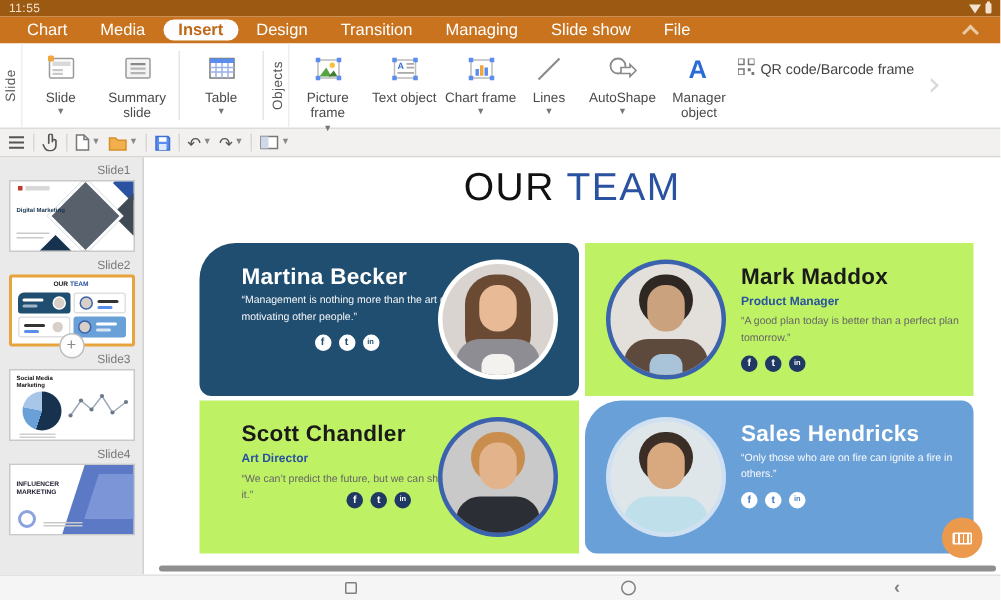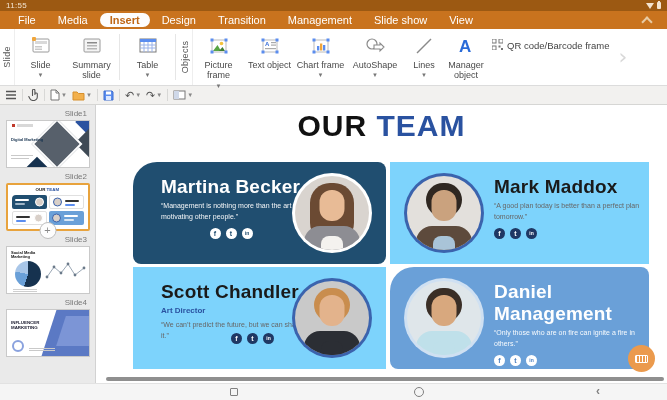--- a/index.html
+++ b/index.html
@@ -84,32 +84,32 @@
   .t4-img { position:absolute; top:0; right:-12px; width:52px; height:100%; background:#5b79c4; transform:skewX(-18deg); }
   .t4-img2 { position:absolute; top:6px; right:-6px; width:34px; height:30px; background:#7c95d6; transform:skewX(-18deg); }
   .t4-title { position:absolute; top:10px; left:4px; font-size:8px; font-weight:bold; color:#1a1a2e; transform:scale(.55); transform-origin:top left; line-height:1.2; }
   .t4-circ { position:absolute; bottom:4px; left:5px; width:12px; height:12px; border-radius:50%; border:2px solid #8aa2de; background:#fff; }
   .t4-bar { position:absolute; bottom:7px; left:22px; width:26px; height:1px; background:#c9c9c9; box-shadow:0 2px 0 #c9c9c9; }
 
   .plus-btn { position:absolute; left:50%; bottom:-8px; transform:translateX(-50%); width:17px; height:17px; border-radius:50%; background:#fdfdfd; border:1px solid #bdbdbd; color:#8a8a8a; font-size:11px; line-height:15px; text-align:center; z-index:5; }
 
   
   .canvas { position:relative; flex:1; background:#fff; }
-  .slide-title { position:absolute; top:4px; left:0; right:0; text-align:center; font-size:30px; font-weight:700; letter-spacing:1px; color:#111; }
+  .slide-title { position:absolute; top:4px; left:0; right:0; text-align:center; font-size:26px; font-weight:400; letter-spacing:1px; color:#111; }
   .slide-title .t-blue { color:#2a52a0; }
   .cards { position:absolute; left:37px; top:57px; display:grid; grid-template-columns:253px 259px; grid-template-rows:102px 102px; gap:3px 4px; }
   .card { position:relative; }
   .card.navy { background:#204e70; border-radius:24px 8px 8px 8px; }
-  .card.white { background:#7dd3fc; }
+  .card.white { background:#bef264; }
   .card.lblue { background:#6aa0d8; border-radius:24px 8px 8px 8px; }
 
   .member-text { position:absolute; top:14px; width:152px; }
   .pr .member-text { left:28px; }
   .pl .member-text { left:104px; }
-  .m-name { font-size:19px; font-weight:bold; letter-spacing:.2px; margin-bottom:3px; }
+  .m-name { font-size:15px; font-weight:bold; letter-spacing:.2px; margin-bottom:3px; }
   .m-role { font-size:8px; font-weight:bold; margin-bottom:5px; }
   .m-quote { font-size:7px; line-height:1.55; }
   .navy .m-name, .navy .m-role, .lblue .m-name, .lblue .m-role { color:#fff; }
   .navy .m-quote, .lblue .m-quote { color:rgba(255,255,255,.95); }
   .white .m-name { color:#1a1a1a; }
   .white .m-role { color:#2a52a0; }
   .white .m-quote { color:#666; }
 
   .socials { display:flex; gap:5px; margin-top:5px; }
   .socials.center { justify-content:center; width:140px; }
@@ -154,28 +154,28 @@
 
   <div class="status-bar">
     <span class="status-time">11:55</span>
     <span class="status-icons">
       <span class="wifi"></span>
       <span class="battery"></span>
     </span>
   </div>
 
   <div class="menu-bar">
-    <span class="menu-item">File</span>
+    <span class="menu-item">Chart</span>
     <span class="menu-item">Media</span>
     <span class="menu-item active">Insert</span>
     <span class="menu-item">Design</span>
     <span class="menu-item">Transition</span>
-    <span class="menu-item">Management</span>
+    <span class="menu-item">Managing</span>
     <span class="menu-item">Slide show</span>
-    <span class="menu-item">View</span>
+    <span class="menu-item">File</span>
     <span class="menu-spacer"></span>
     <span class="collapse-chevron"></span>
   </div>
 
   <div class="ribbon">
     <div class="vtab">
       <span>Slide</span>
     </div>
 
     <div class="rgroup">
@@ -265,37 +265,37 @@
               <rect x="13" y="10" width="2.3" height="5.5" fill="#5b8def"></rect>
               <rect class="h" x="2.5" y="3.5" width="3" height="3"></rect>
               <rect class="h" x="16.5" y="3.5" width="3" height="3"></rect>
               <rect class="h" x="2.5" y="15.5" width="3" height="3"></rect>
               <rect class="h" x="16.5" y="15.5" width="3" height="3"></rect>
             </svg>
         </span>
         <span class="rlabel">Chart frame</span>
         <span class="caret">▼</span>
       </div>
+      <div class="rbtn" style="width:40px">
+        <span class="ricon">
+          <svg width="22" height="22" viewBox="0 0 22 22">
+              <line x1="4" y1="18" x2="18" y2="4" stroke="#8a8a8a" stroke-width="1.4"></line>
+            </svg>
+        </span>
+        <span class="rlabel">Lines</span>
+        <span class="caret">▼</span>
+      </div>
       <div class="rbtn wide">
         <span class="ricon">
           <svg width="24" height="22" viewBox="0 0 24 22">
               <circle cx="9" cy="9" r="5" fill="#fff" stroke="#8a8a8a" stroke-width="1.2"></circle>
               <path d="M12 11 h6 v-2 l4 4 -4 4 v-2 h-6 z" fill="#fff" stroke="#8a8a8a" stroke-width="1.1" transform="translate(-1,-1)"></path>
             </svg>
         </span>
         <span class="rlabel">AutoShape</span>
-        <span class="caret">▼</span>
-      </div>
-      <div class="rbtn" style="width:40px">
-        <span class="ricon">
-          <svg width="22" height="22" viewBox="0 0 22 22">
-              <line x1="4" y1="18" x2="18" y2="4" stroke="#8a8a8a" stroke-width="1.4"></line>
-            </svg>
-        </span>
-        <span class="rlabel">Lines</span>
         <span class="caret">▼</span>
       </div>
       <div class="rbtn" style="width:44px">
         <span class="ricon">
           <svg width="22" height="22" viewBox="0 0 22 22">
               <text x="4" y="17" font-size="17" font-weight="bold" fill="#2a6bd8">A</text>
             </svg>
         </span>
         <span class="rlabel">Manager object</span>
       </div>
@@ -475,20 +475,21 @@
                 <div class="av-body"></div>
                 <div class="av-under"></div>
                 <div class="av-head"></div>
               </div>
           </div>
         </div>
 
         <div class="card white pl">
           <div class="member-text">
             <div class="m-name">Mark Maddox</div>
+            <div class="m-role">Product Manager</div>
             <div class="m-quote">“A good plan today is better than a perfect plan tomorrow.”</div>
             <div class="socials">
               <span class="sicon">f</span>
               <span class="sicon">t</span>
               <span class="sicon in">in</span>
             </div>
           </div>
           <div class="pframe">
             <div class="avatar av-short" style="--bg: #e3e0dc; --hair: #2f2721; --skin: #caa27e; --shirt: #5d4a3c; --undershirt: #a9c4d8;">
                 <div class="av-hair"></div>
@@ -515,21 +516,21 @@
                 <div class="av-hair"></div>
                 <div class="av-body"></div>
                 <div class="av-under"></div>
                 <div class="av-head"></div>
               </div>
           </div>
         </div>
 
         <div class="card lblue pl">
           <div class="member-text">
-            <div class="m-name">Daniel Management</div>
+            <div class="m-name">Sales Hendricks</div>
             <div class="m-quote">“Only those who are on fire can ignite a fire in others.”</div>
             <div class="socials">
               <span class="sicon">f</span>
               <span class="sicon">t</span>
               <span class="sicon in">in</span>
             </div>
           </div>
           <div class="pframe">
             <div class="avatar av-short" style="--bg: #dfe6ea; --hair: #3a2e26; --skin: #d8a87e; --shirt: #bfe0ea; --undershirt: #bfe0ea;">
                 <div class="av-hair"></div>

